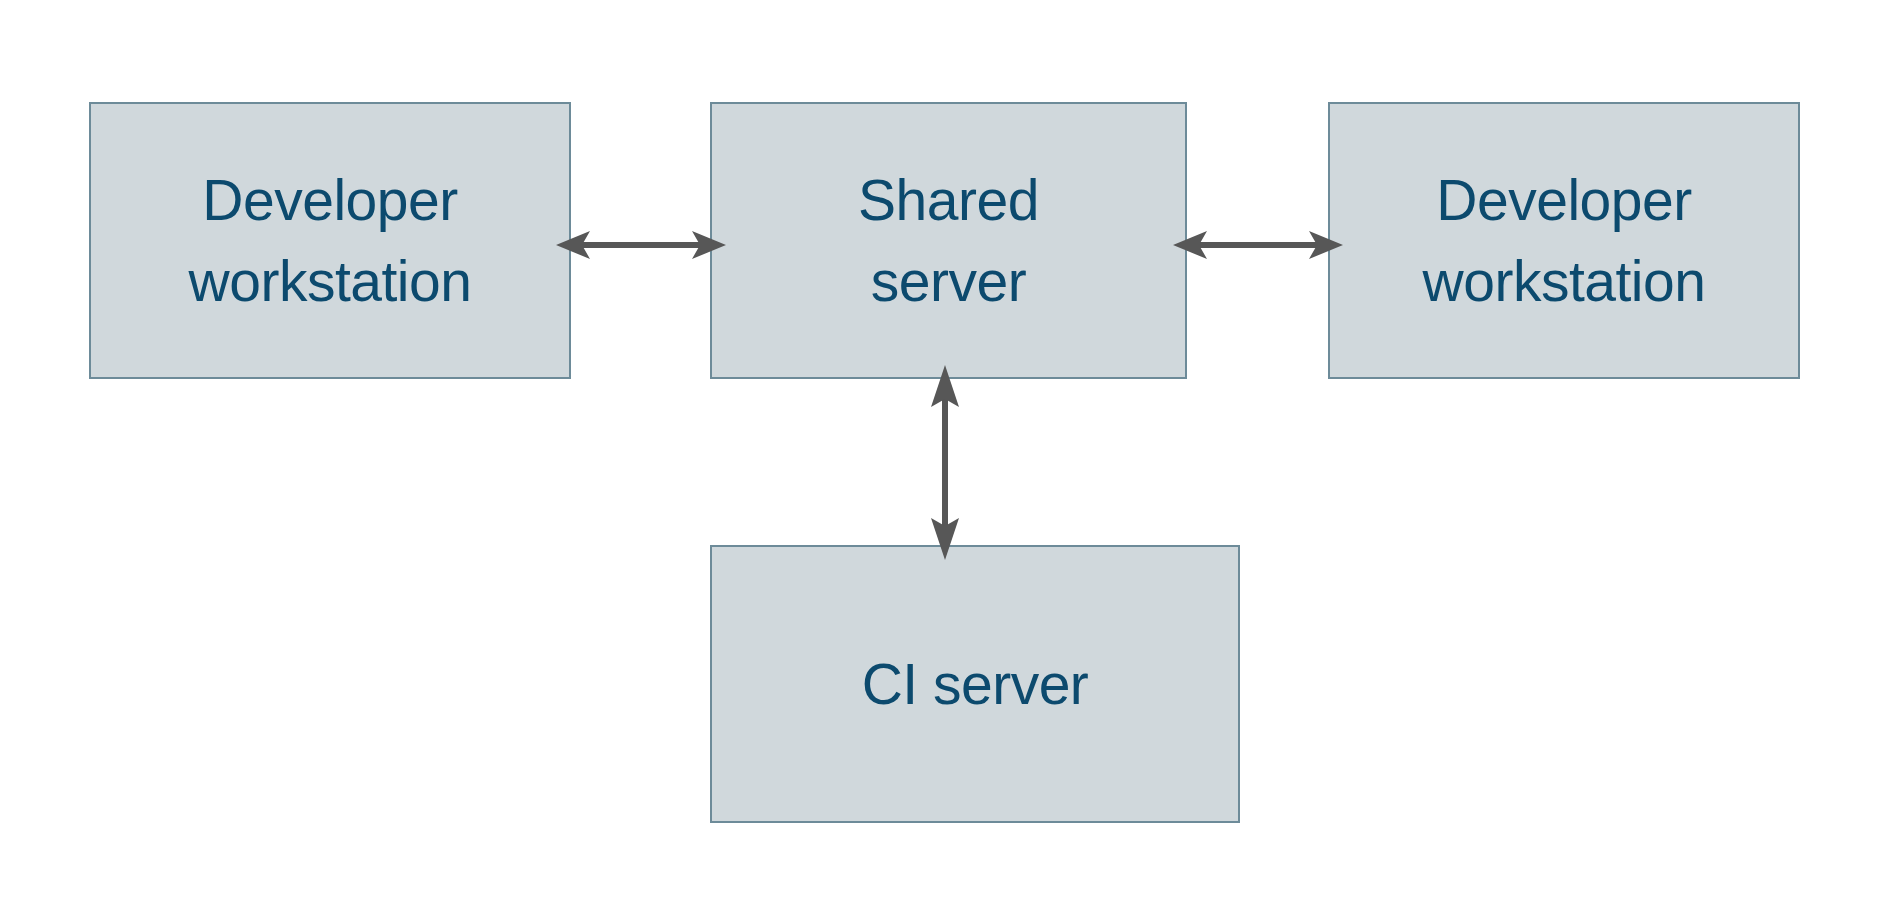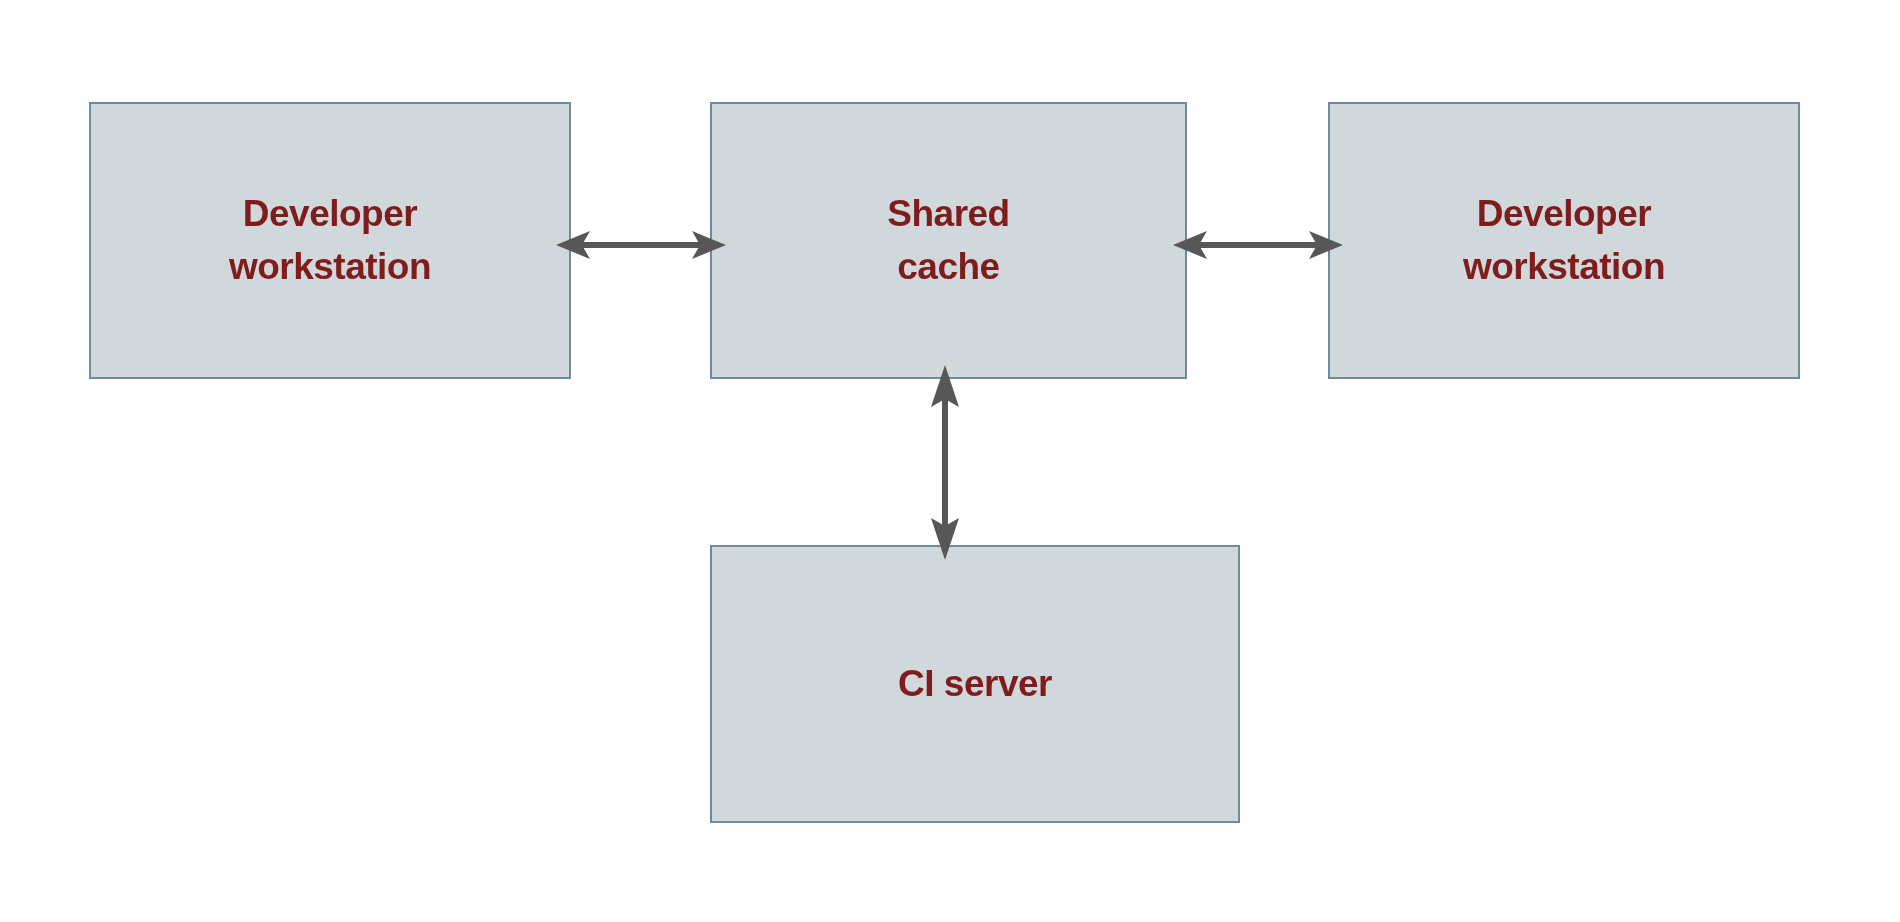--- a/index.html
+++ b/index.html
@@ -27,25 +27,25 @@
     background: #d0d8dc;
     border: 2px solid #6d8b99;
     display: flex;
     align-items: center;
     justify-content: center;
     text-align: center;
   }
 
   .node-label {
     font-family: "Liberation Sans", sans-serif;
-    font-size: 37px;
+    font-size: 57px;
     line-height: 1.42;
-    color: #7f1d1d;
+    color: #0c4a6e;
     letter-spacing: -0.5px;
-    font-weight: 700;
+    font-weight: 400;
     white-space: pre-line;
     padding: 0 6px;
   }
 
   
   #node-dev-left {
     left: 89px;
     top: 102px;
     width: 482px;
     height: 277px;
@@ -99,21 +99,21 @@
 
 <div id="diagram-canvas">
 
   <div class="node-box" id="node-dev-left">
     <span class="node-label">Developer
 workstation</span>
   </div>
 
   <div class="node-box" id="node-shared-cache">
     <span class="node-label">Shared
-cache</span>
+server</span>
   </div>
 
   <div class="node-box" id="node-dev-right">
     <span class="node-label">Developer
 workstation</span>
   </div>
 
   <div class="node-box" id="node-ci-server">
     <span class="node-label">CI server</span>
   </div>

